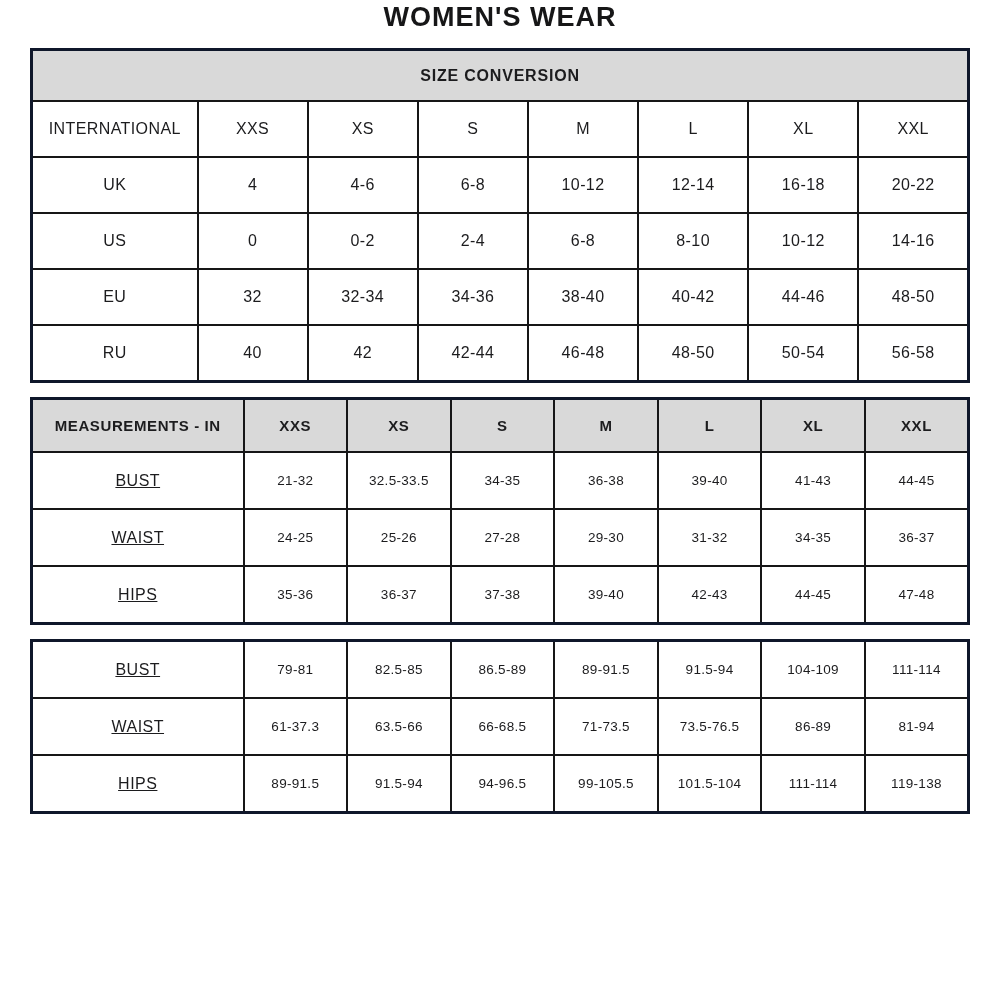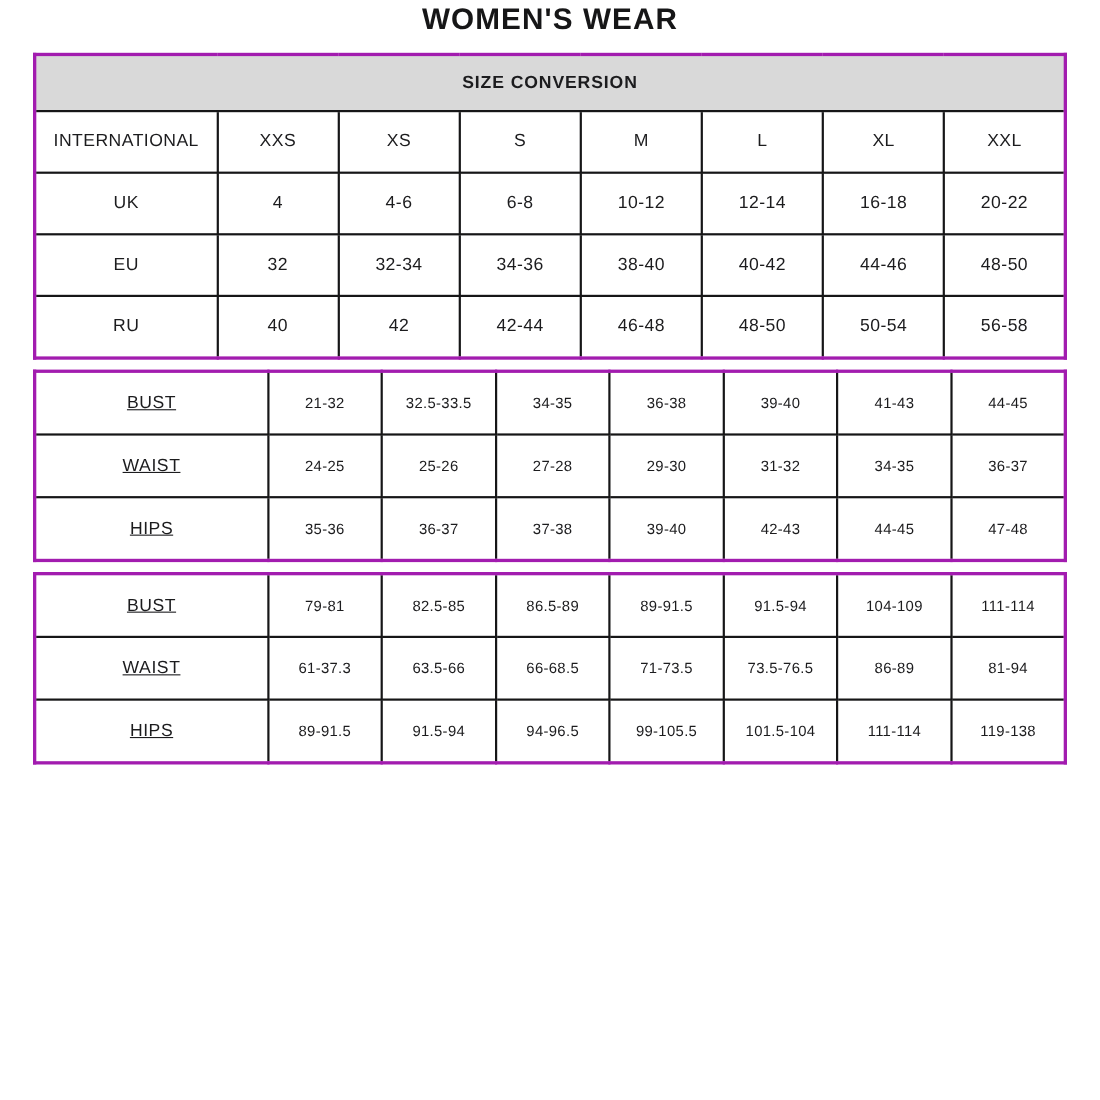--- a/index.html
+++ b/index.html
@@ -13,24 +13,24 @@
   .page-title {
     text-align: center;
     font-size: 27px;
     font-weight: 700;
     letter-spacing: 1px;
     margin: 2px 0 15px 0;
     color: #161617;
   }
   table {
     width: 940px;
-    margin: 4px auto 9px auto;
+    margin: 14px auto 9px auto;
     border-collapse: collapse;
     table-layout: fixed;
-    border: 3px solid #a21caf;
+    border: 3px solid #0f172a;
   }
   td {
     border: 2px solid #161617;
     text-align: center;
     vertical-align: middle;
     padding: 0;
     overflow: hidden;
     white-space: nowrap;
   }
   
@@ -82,20 +82,30 @@
         <td>UK</td>
         <td>4</td>
         <td>4-6</td>
         <td>6-8</td>
         <td>10-12</td>
         <td>12-14</td>
         <td>16-18</td>
         <td>20-22</td>
       </tr>
       <tr>
+        <td>US</td>
+        <td>0</td>
+        <td>0-2</td>
+        <td>2-4</td>
+        <td>6-8</td>
+        <td>8-10</td>
+        <td>10-12</td>
+        <td>14-16</td>
+      </tr>
+      <tr>
         <td>EU</td>
         <td>32</td>
         <td>32-34</td>
         <td>34-36</td>
         <td>38-40</td>
         <td>40-42</td>
         <td>44-46</td>
         <td>48-50</td>
       </tr>
       <tr>
@@ -109,20 +119,30 @@
         <td>56-58</td>
       </tr>
     </tbody>
   </table>
 
   <table class="t2">
     <colgroup>
         <col style="width:212px">
       </colgroup>
     <tbody>
+      <tr class="head-row">
+        <td>MEASUREMENTS - IN</td>
+        <td>XXS</td>
+        <td>XS</td>
+        <td>S</td>
+        <td>M</td>
+        <td>L</td>
+        <td>XL</td>
+        <td>XXL</td>
+      </tr>
       <tr>
         <td class="row-label">BUST</td>
         <td class="val">21-32</td>
         <td class="val">32.5-33.5</td>
         <td class="val">34-35</td>
         <td class="val">36-38</td>
         <td class="val">39-40</td>
         <td class="val">41-43</td>
         <td class="val">44-45</td>
       </tr>

